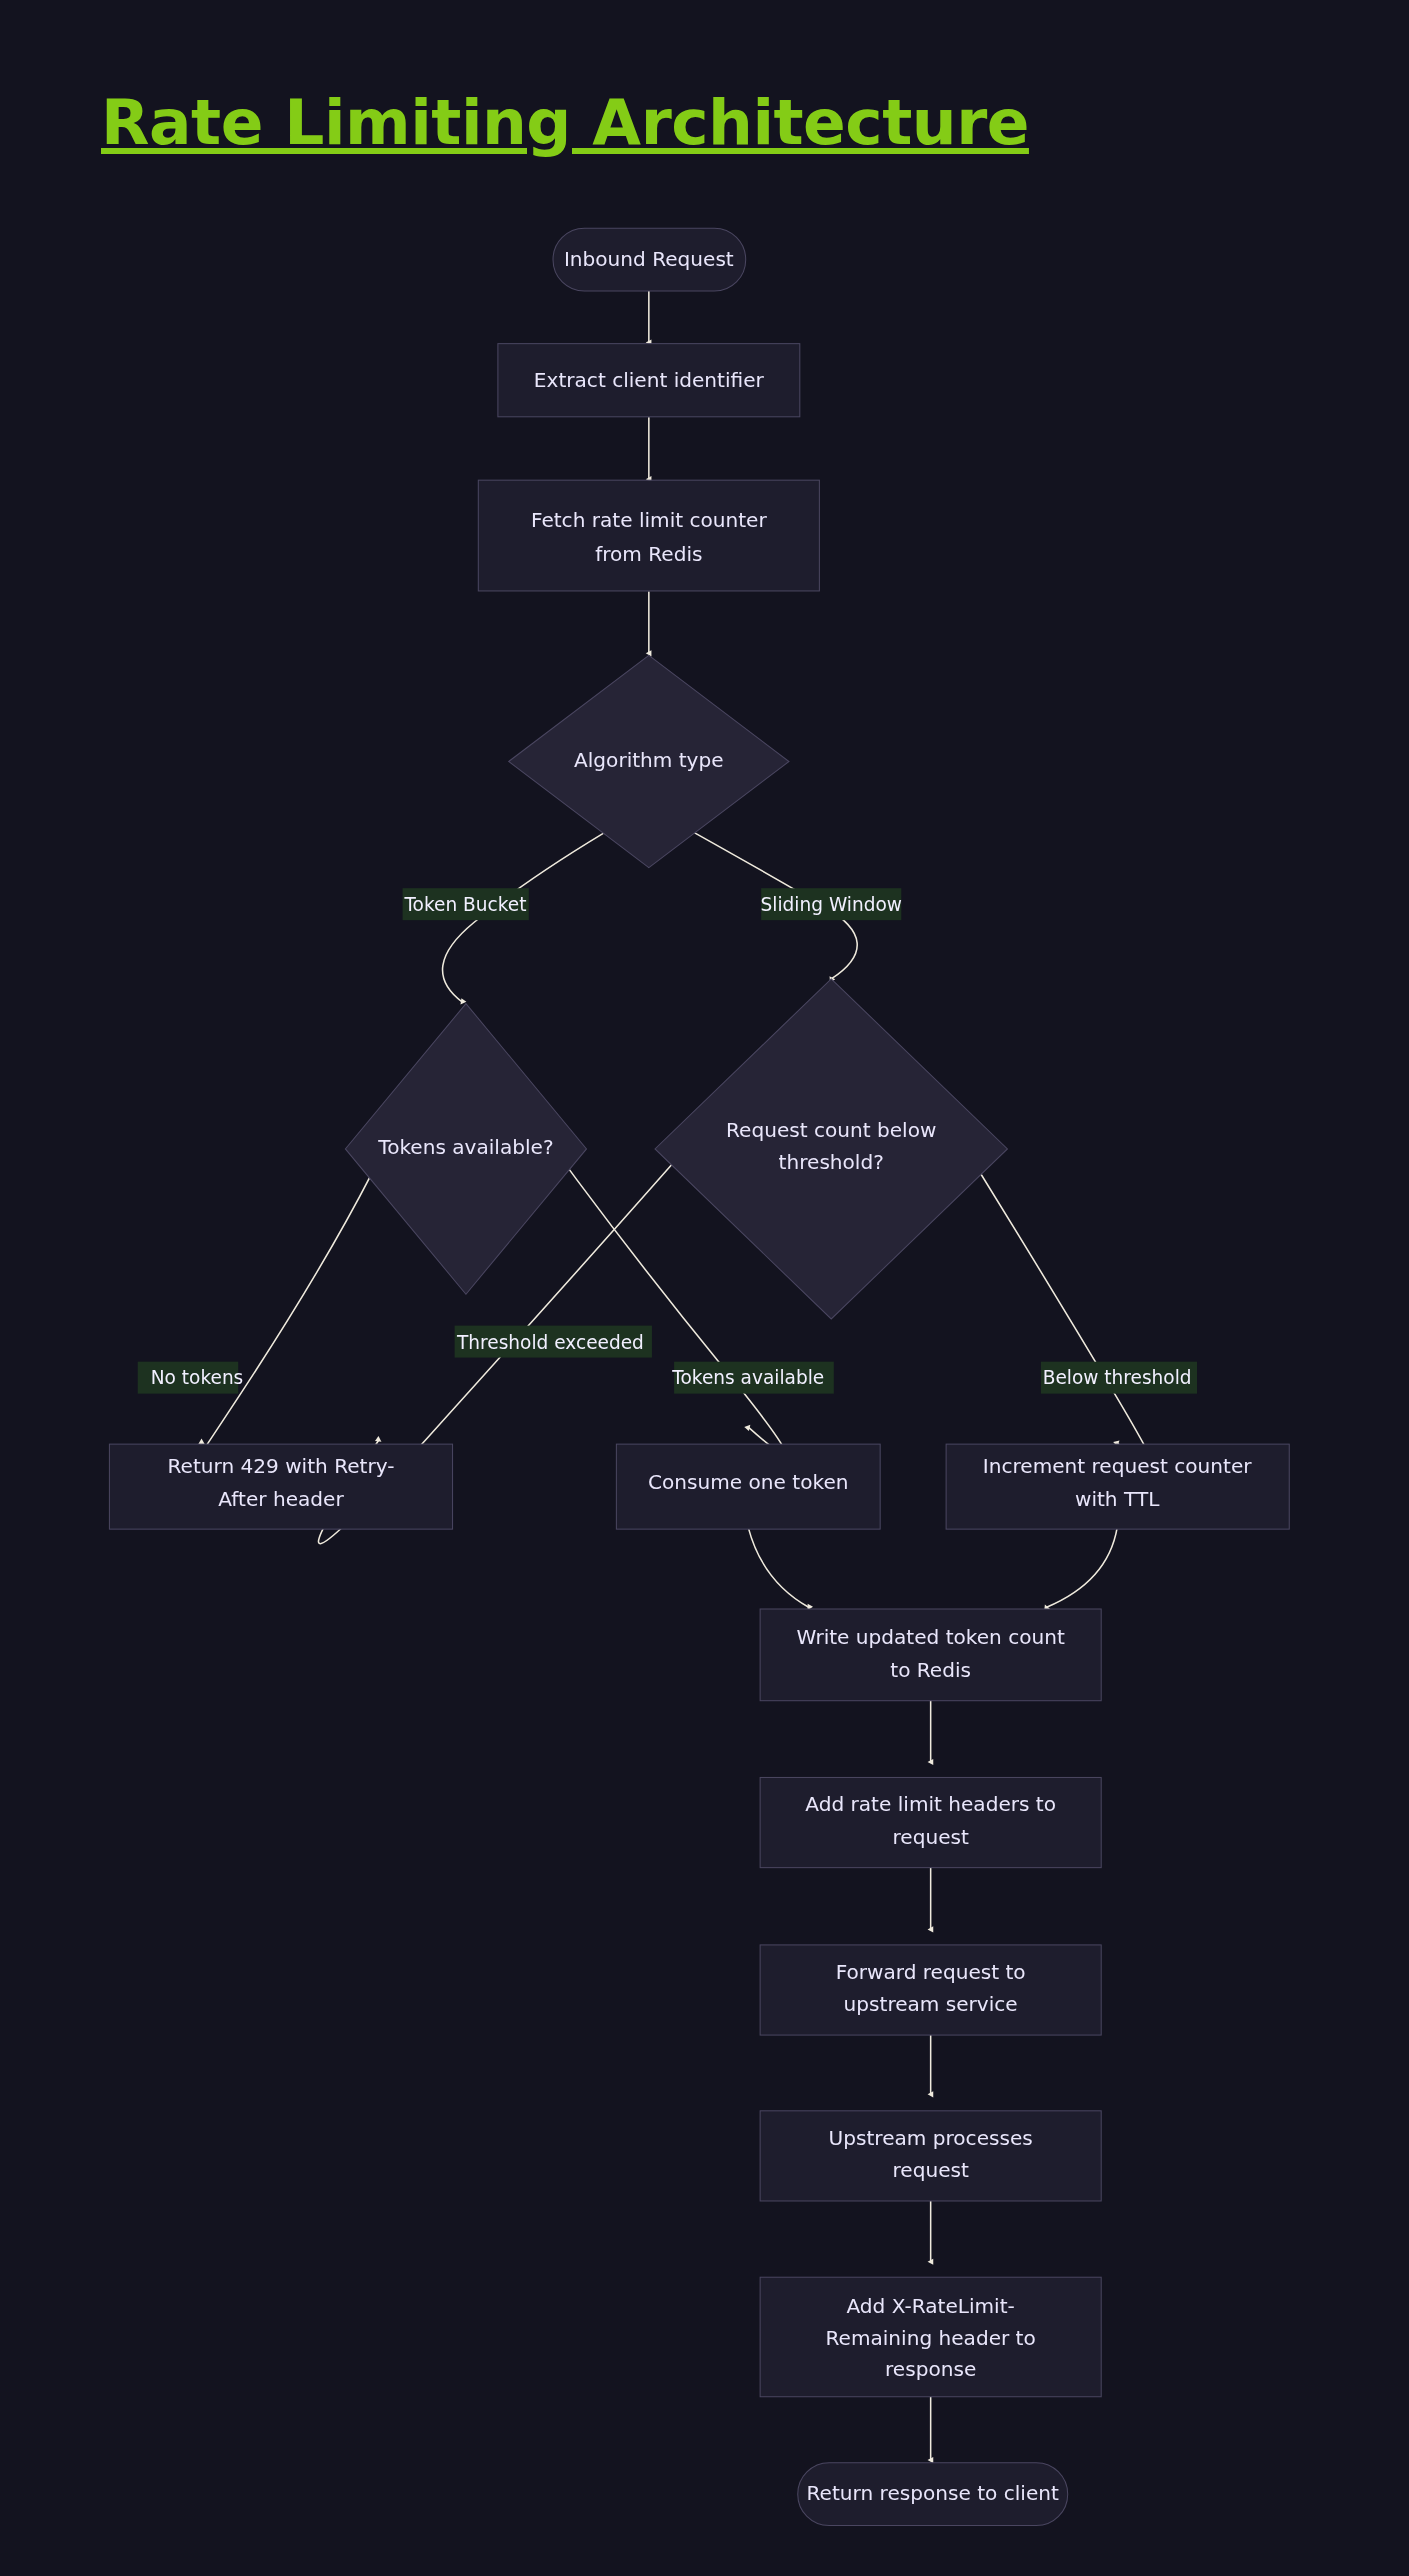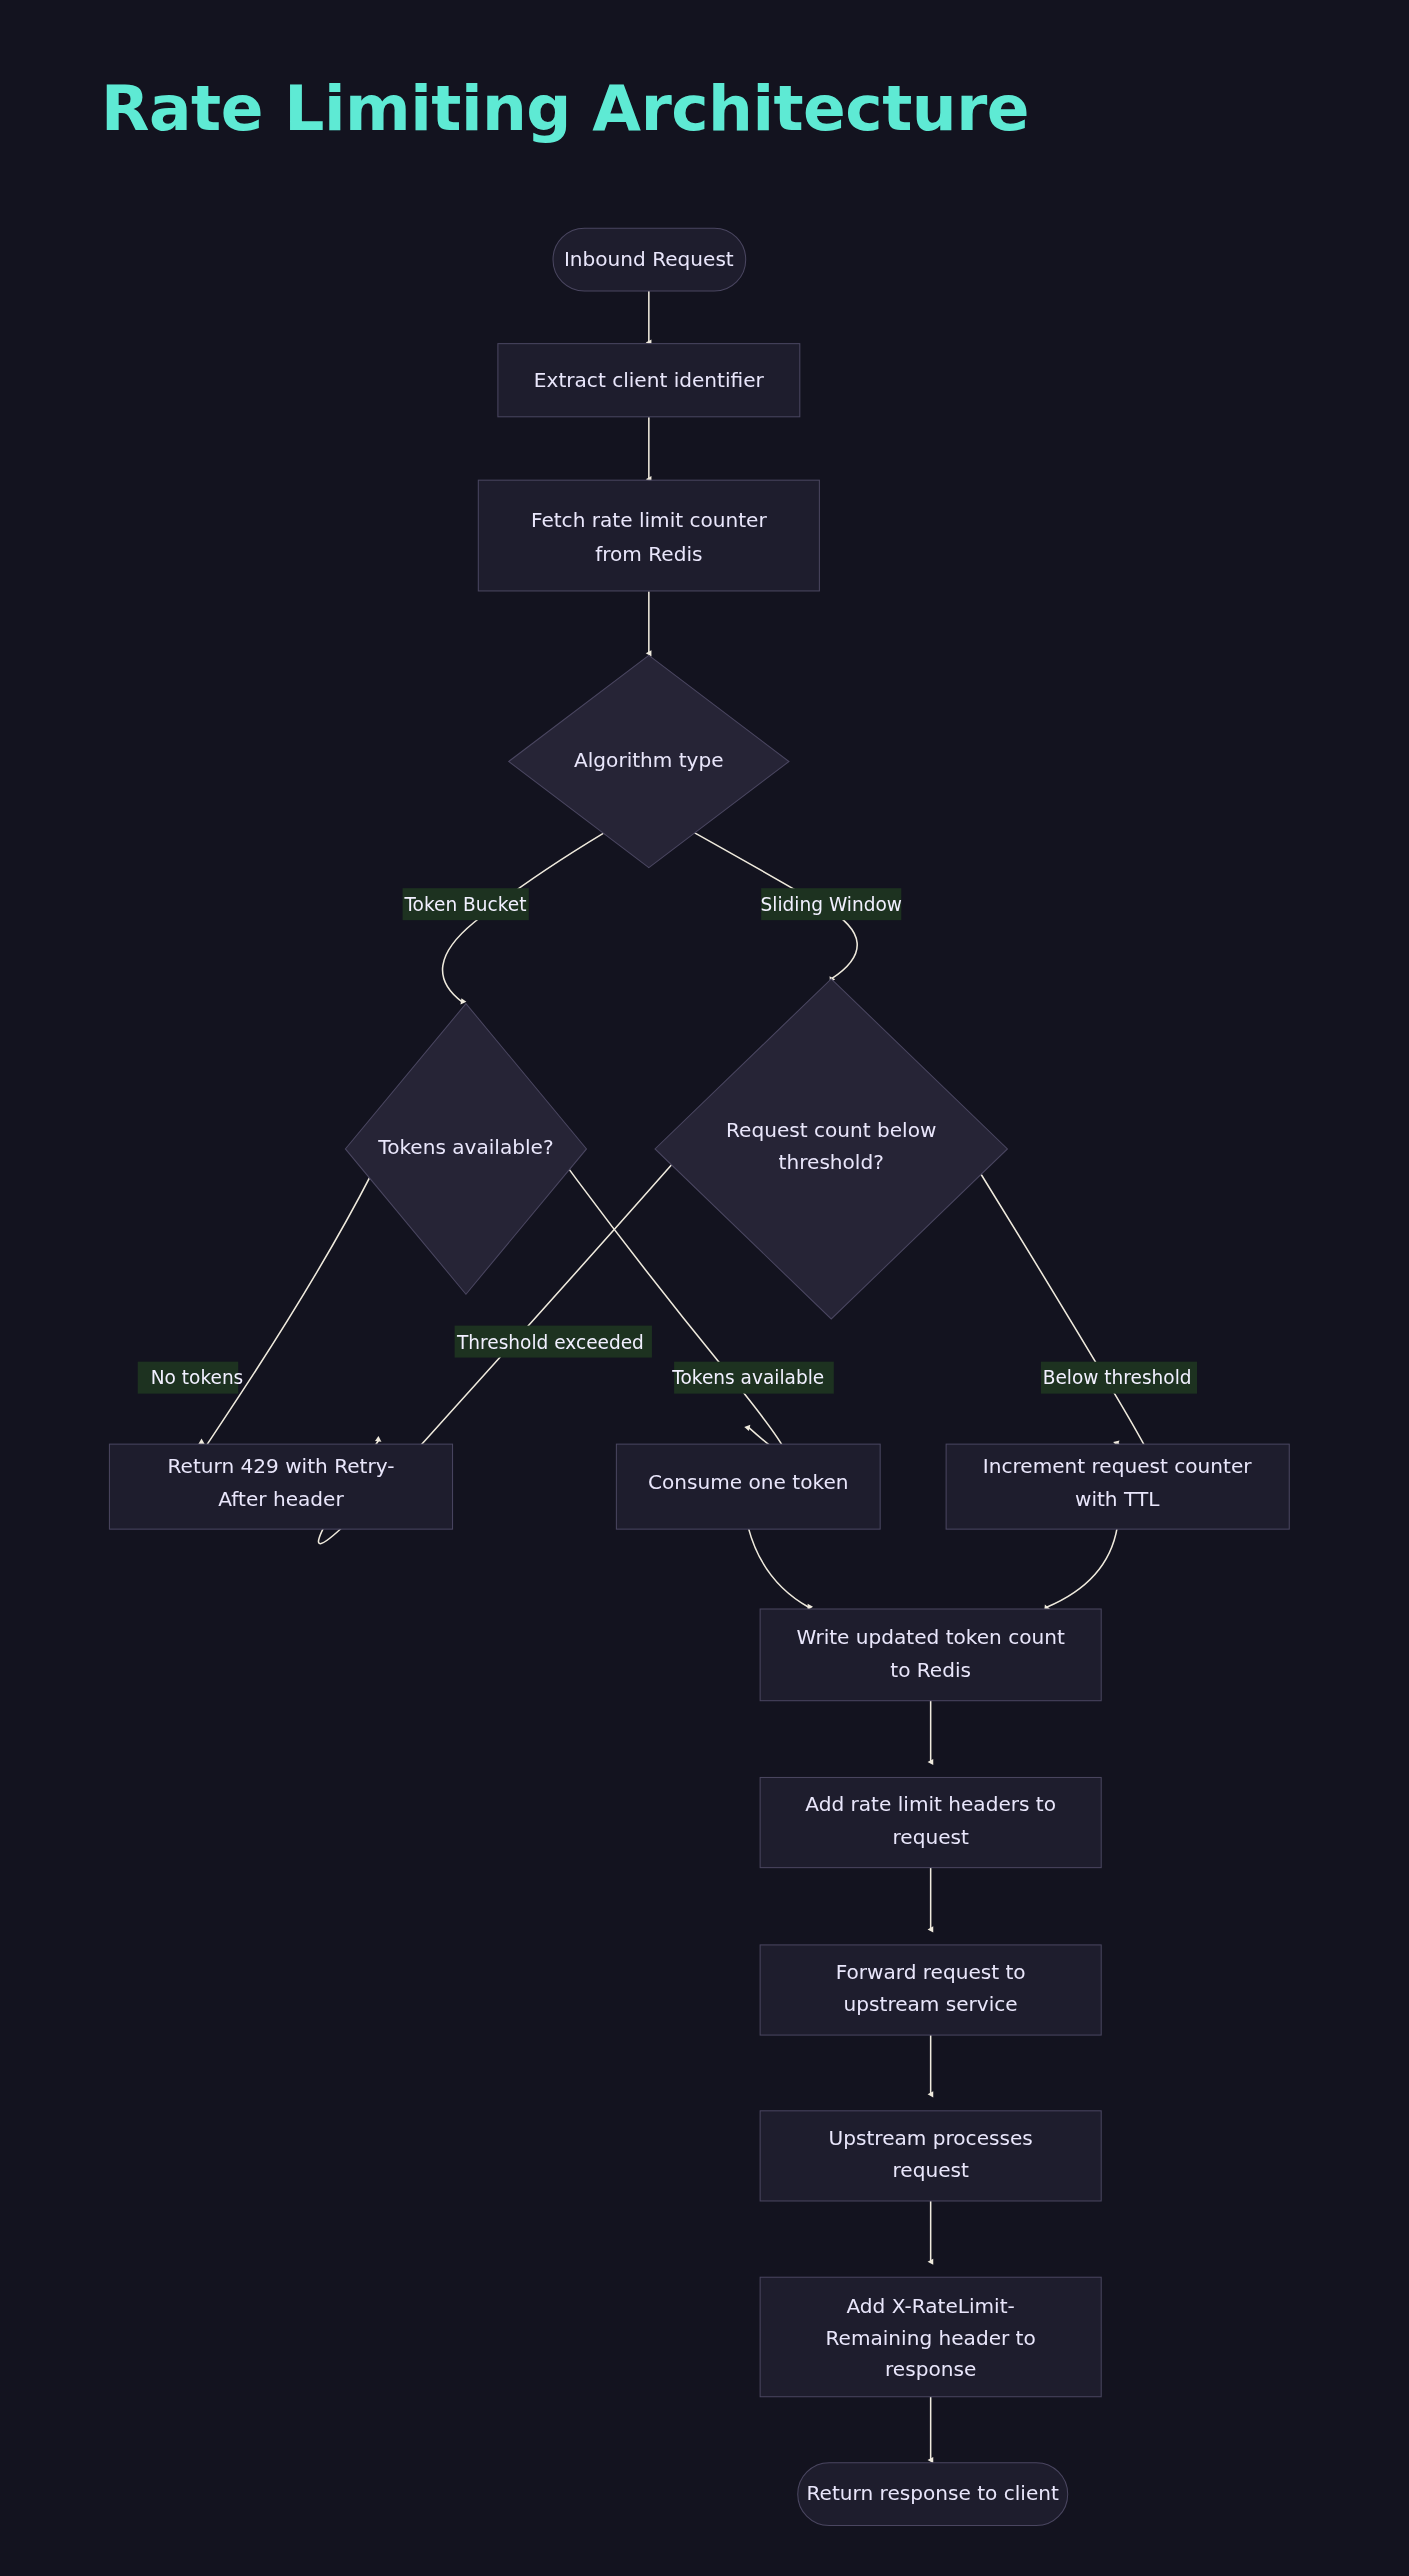--- a/index.html
+++ b/index.html
@@ -1,21 +1,21 @@
 <!DOCTYPE html>
 <html style="font-size:8.2px"><head>
 <meta charset="utf-8">
 <style>
   html,body{margin:0;padding:0;background:#13131f;}
   body{width:1410px;height:2710px;overflow:hidden;
        font-family:"DejaVu Sans","Liberation Sans",sans-serif;}
   #stage{position:relative;width:1410px;height:2710px;background:#13131f;}
-  #title{position:absolute;left:101px;top:72px;width:1185px;
-         font-size:63px;font-weight:bold;color:#5eead4;
-         letter-spacing:-0.5px;font-family:"DejaVu Sans","Liberation Sans",sans-serif;}
+  #title{position:absolute;left:101px;top:86px;width:1185px;
+         font-size:63px;font-weight:bold;color:#84cc16;
+         letter-spacing:-0.5px;font-family:"DejaVu Sans","Liberation Sans",sans-serif;text-decoration:underline;}
   svg{position:absolute;left:0;top:0;}
   .nshape{fill:#1e1d2d;stroke:#4a4660;stroke-width:2;}
   .dshape{fill:#262436;stroke:#4a4660;stroke-width:2;}
   .nlabel{fill:#e9e6fb;font-size:39px;font-family:"DejaVu Sans","Liberation Sans",sans-serif;
           text-anchor:middle;dominant-baseline:middle;}
   .edge{fill:none;stroke:#efeadd;stroke-width:3;}
   .arrow{fill:#efeadd;}
   .elabel-bg{fill:#1d3220;}
   .elabel{fill:#f2f0ff;font-size:36px;text-anchor:middle;
           dominant-baseline:middle;

